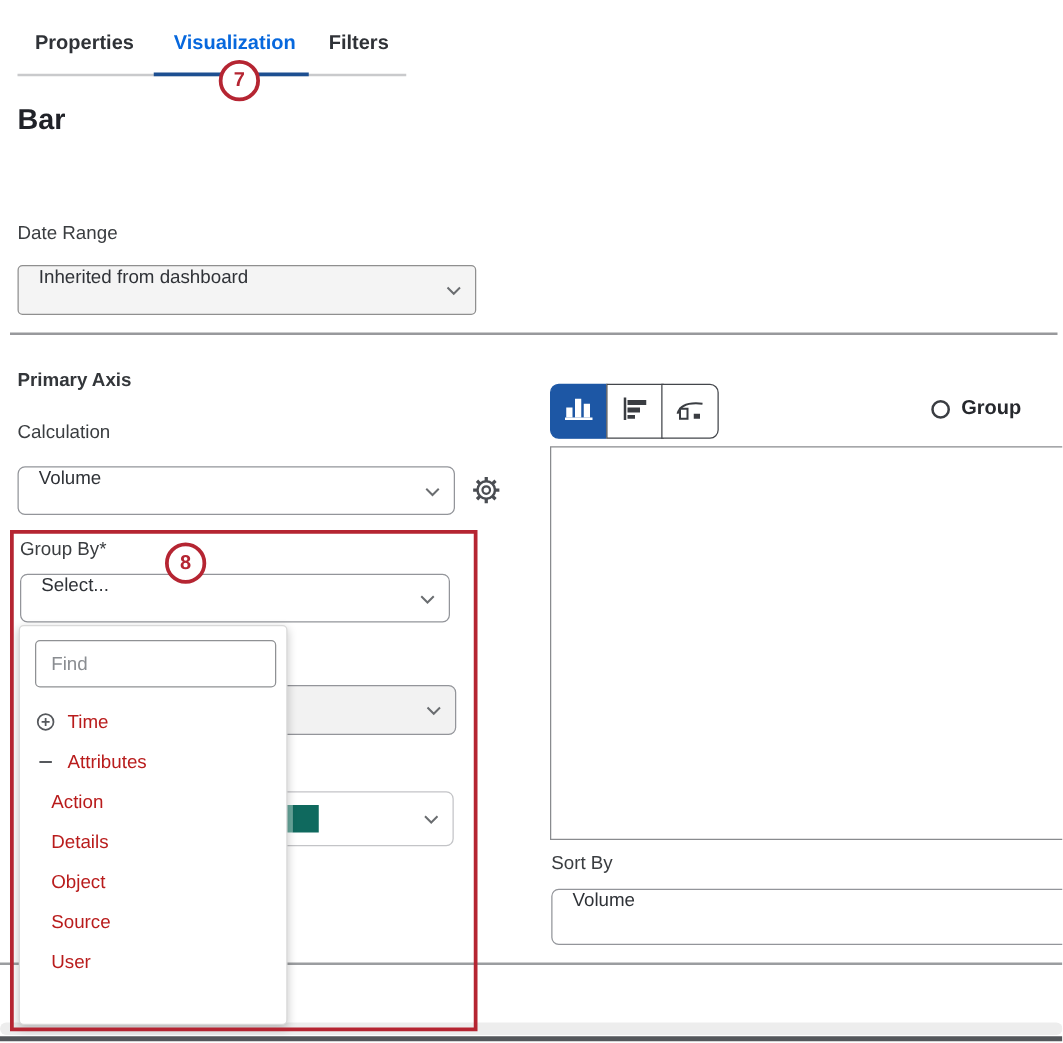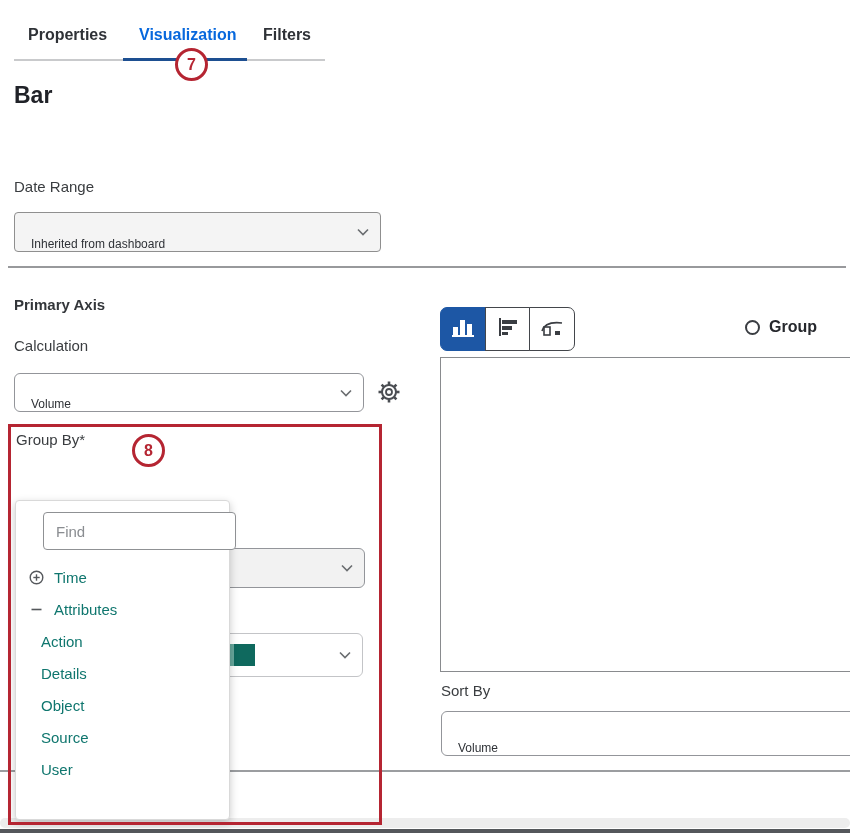--- a/index.html
+++ b/index.html
@@ -23,40 +23,40 @@
   
   .page-title { font-size:23px; font-weight:700; color:#202228; }
   .section-heading { font-size:15px; font-weight:700; color:#33363a; }
   .field-label { font-size:15px; color:#3a3d40; }
 
   
   .btn-outline { border:1px solid #0768dd; border-radius:4px; background:#fff;
     color:#0768dd; font-size:15px; font-weight:700; display:flex; align-items:center;
     justify-content:center; cursor:pointer; }
   .dropdown { border:1px solid #93959a; border-radius:6px; background:#fff;
-    display:flex; align-items:flex-end; font-size:12px; color:#2f3237;
+    display:flex; align-items:flex-start; font-size:15px; color:#2f3237;
     padding:0 30px 0 16px; cursor:pointer; }
   .dropdown.square { border-radius:4px; border-color:#8f8f8f; }
   .dropdown.disabled { background:#f2f2f2; }
   .chev { position:absolute; right:11px; top:50%; transform:translateY(-50%); }
 
   
   .divider { background:#98999c; height:2px; z-index:5; }
   .divider.thin { height:1.5px; background:#9b9da0; }
 
   
   .panel { background:#fff; border:1px solid #d9d9d9; border-radius:4px;
     box-shadow:0 3px 8px rgba(0,0,0,.22); z-index:30; }
-  .find-input { position:absolute; left:27px; top:11px; width:193px; height:38px;
+  .find-input { position:absolute; left:12px; top:11px; width:193px; height:38px;
     border:1px solid #8f9194; border-radius:4px; font-size:15px; padding:0 12px;
     font-family:"Liberation Sans", sans-serif; color:#2f3237; outline:none; }
   .find-input::placeholder { color:#8a8d91; }
   .panel-rows { position:absolute; left:0; top:60px; right:0; }
   .p-row { height:32px; display:flex; align-items:center; font-size:15px;
-    color:#0f766e; cursor:pointer; }
+    color:#b91c1c; cursor:pointer; }
   .p-row .ico { width:15px; display:flex; align-items:center; justify-content:center;
     margin-right:10px; }
   .p-row.group { padding-left:13px; }
   .p-row.child { padding-left:25px; }
 
   
   .seg { display:flex; z-index:4; }
   .seg-btn { width:46px; height:44px; border:1.5px solid #43464b; background:#fff;
     display:flex; align-items:center; justify-content:center; cursor:pointer;
     margin-left:-1.5px; }
@@ -129,20 +129,28 @@
             <line x1="16.9" y1="7.1" x2="19.4" y2="4.6"></line>
         </g>
         <circle cx="12" cy="12" r="7" stroke-width="2"></circle>
         <circle cx="12" cy="12" r="3" stroke-width="1.8"></circle>
       </g>
     </svg>
   </div>
 
   <div class="abs field-label" style="left:16px; top:431px;">Group By*</div>
   <div class="abs anno-circle" style="left:132px; top:434px;">8</div>
+  <div class="abs dropdown" style="left:16px; top:459px; width:344px; height:39px;">
+    <span>Select...</span>
+    <span class="chev">
+      <svg width="12" height="8" viewBox="0 0 12 8">
+          <polyline points="1,1.5 6,6.5 11,1.5" fill="none" stroke="#6a6d70" stroke-width="1.6"></polyline>
+        </svg>
+    </span>
+  </div>
 
   <div class="abs dropdown disabled" style="left:16px; top:548px; width:349px; height:40px; z-index:10;">
     <span class="chev">
       <svg width="12" height="8" viewBox="0 0 12 8">
           <polyline points="1,1.5 6,6.5 11,1.5" fill="none" stroke="#6a6d70" stroke-width="1.6"></polyline>
         </svg>
     </span>
   </div>
   <div class="abs dropdown" style="left:16px; top:633px; width:347px; height:44px; border-color:#c3c4c7; z-index:10;">
     <span class="swatch" style="left:206px; width:11px; background:#67a79c;"></span>

